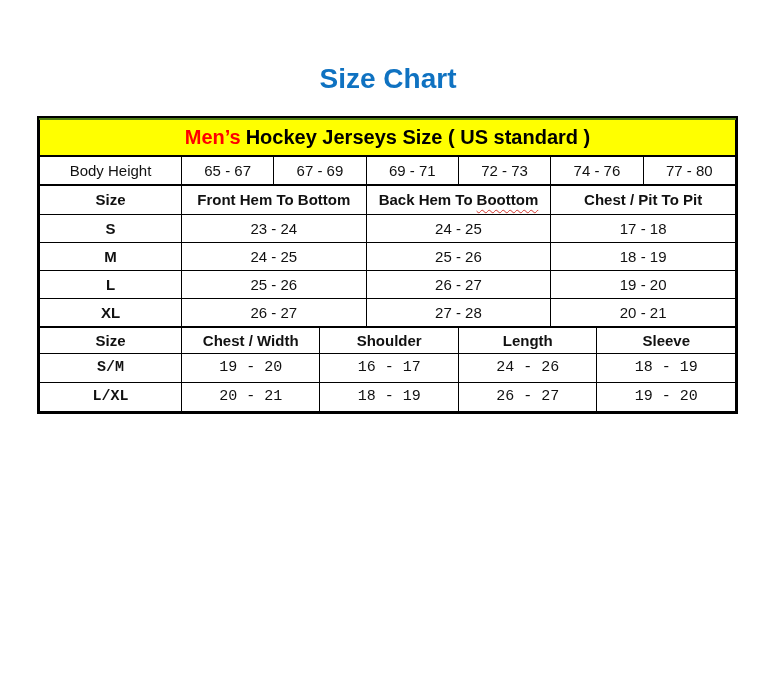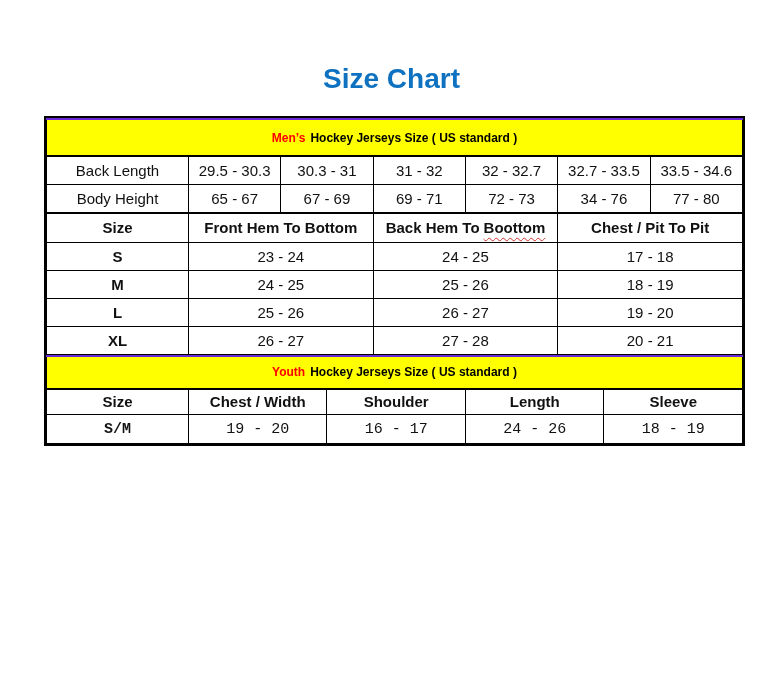--- a/index.html
+++ b/index.html
@@ -3,21 +3,21 @@
 <meta charset="utf-8">
 <style>
   * { box-sizing: border-box; }
   html, body {
     margin: 0; padding: 0;
     width: 776px; height: 692px;
     background: #ffffff;
     font-family: "Liberation Sans", "DejaVu Sans", sans-serif;
     color: #111111;
   }
-  .page { padding-top: 62px; padding-left: 7px; }
+  .page { padding-top: 62px; }
   .page-title {
     margin: 0 0 20px 0;
     text-align: center;
     font-size: 28px;
     line-height: 34px;
     font-weight: bold;
     color: #0f72c1;
   }
   .chart-wrap {
     width: 701px;
@@ -34,23 +34,23 @@
     text-align: center;
     vertical-align: middle;
     padding: 0 2px;
     font-size: 15px;
     overflow: hidden;
     white-space: nowrap;
   }
   tr.banner td {
     background: #ffff00;
     height: 37px;
-    font-size: 12px;
+    font-size: 20px;
     font-weight: bold;
-    border-top: 2px solid #6d28d9;
+    border-top: 2px solid #4d7c0f;
     border-bottom: 2px solid #000000;
   }
   tr.banner .hl { color: #ff0000; }
   tr.banner .rest { margin-left: 5px; color: #000000; }
   tr.head td { font-weight: bold; height: 29px; }
   tr.data td { height: 28px; }
   table.youth tr.banner td { height: 33px; }
   table.youth tr.head td { height: 26px; }
   table.youth tr.data td { height: 29px; font-family: Liberation Mono, monospace; }
   table.womens tr.data td { height: 28px; }
@@ -83,35 +83,26 @@
           <col style="width:13.266%">
           <col style="width:13.27%">
       </colgroup>
       <tbody>
           <tr class="banner">
         <td colspan="7">
           <span class="hl">Men’s</span><span class="rest">Hockey Jerseys Size ( US standard )</span>
         </td>
       </tr>
       <tr class="data">
-        <td>Back Length</td>
-        <td>29.5 - 30.3</td>
-        <td>30.3 - 31</td>
-        <td>31 - 32</td>
-        <td>32 - 32.7</td>
-        <td>32.7 - 33.5</td>
-        <td>33.5 - 34.6</td>
-      </tr>
-      <tr class="data">
         <td>Body Height</td>
         <td>65 - 67</td>
         <td>67 - 69</td>
         <td>69 - 71</td>
         <td>72 - 73</td>
-        <td>34 - 76</td>
+        <td>74 - 76</td>
         <td>77 - 80</td>
       </tr>
     </tbody>
       </table>
 
     <table class="womens">
       <colgroup>
         <col style="width:20.4%">
           <col style="width:26.533%">
           <col style="width:26.533%">
@@ -155,36 +146,38 @@
 
     <table class="youth">
       <colgroup>
         <col style="width:20.4%">
           <col style="width:19.9%">
           <col style="width:19.9%">
           <col style="width:19.9%">
           <col style="width:19.9%">
       </colgroup>
       <tbody>
-          <tr class="banner">
-        <td colspan="5">
-          <span class="hl">Youth</span><span class="rest">Hockey Jerseys Size ( US standard )</span>
-        </td>
-      </tr>
       <tr class="head">
         <td>Size</td>
         <td>Chest / Width</td>
         <td>Shoulder</td>
         <td>Length</td>
         <td>Sleeve</td>
       </tr>
       <tr class="data">
         <td class="lbl-bold">S/M</td>
         <td>19 - 20</td>
         <td>16 - 17</td>
         <td>24 - 26</td>
         <td>18 - 19</td>
       </tr>
+      <tr class="data">
+        <td class="lbl-bold">L/XL</td>
+        <td>20 - 21</td>
+        <td>18 - 19</td>
+        <td>26 - 27</td>
+        <td>19 - 20</td>
+      </tr>
     </tbody>
       </table>
 
   </div>
 </div>
 
 </body></html>

